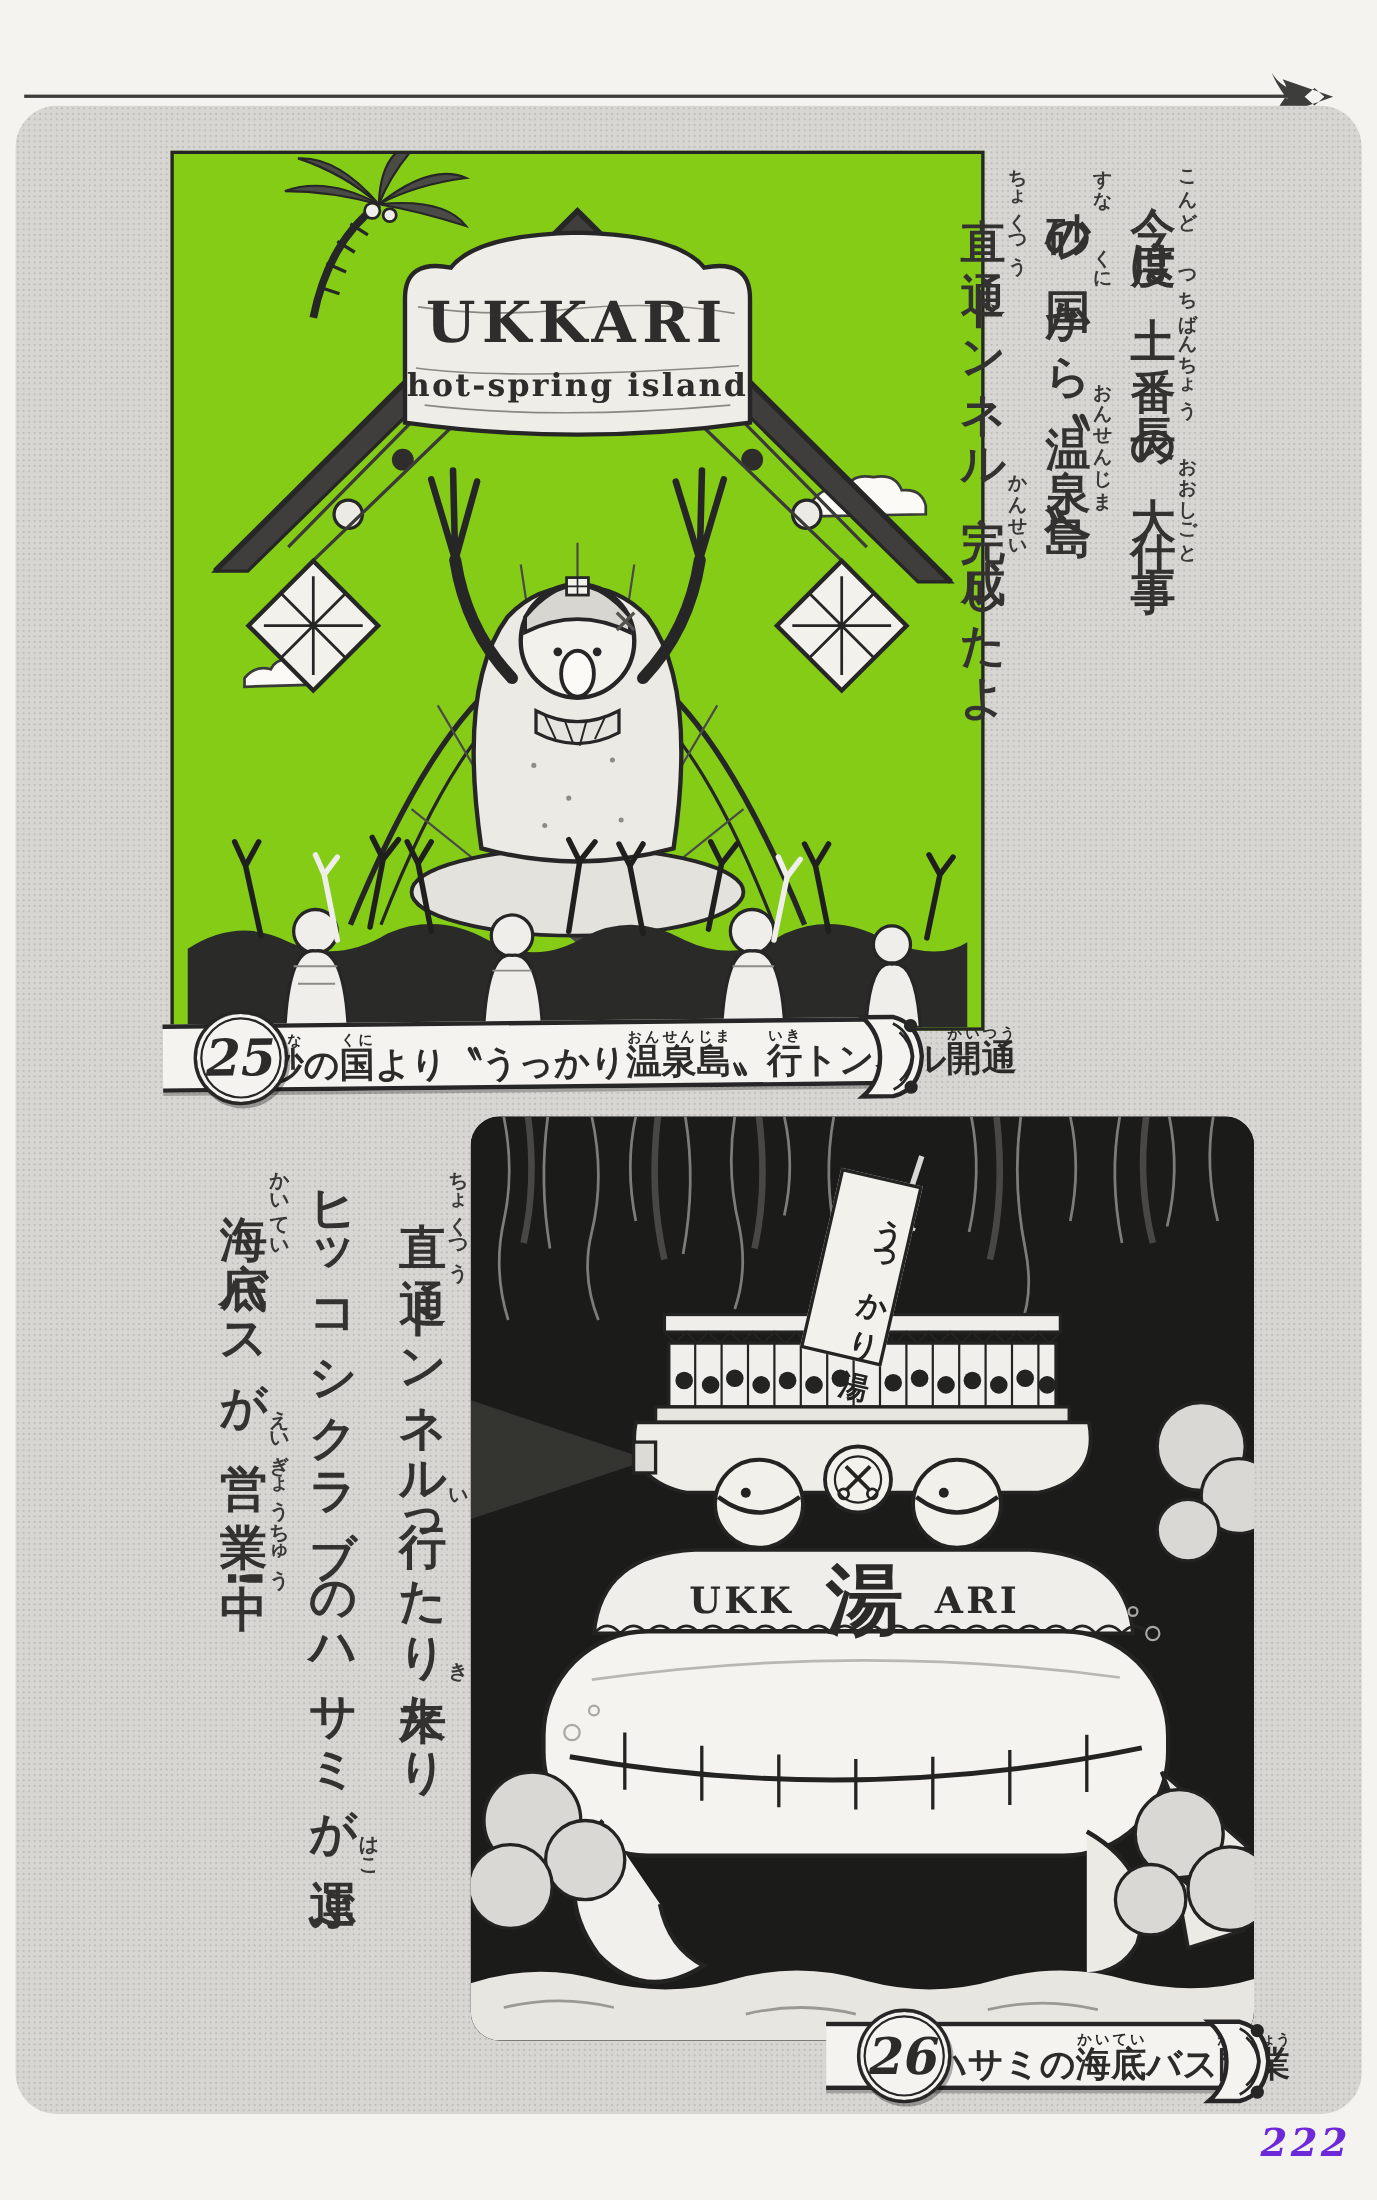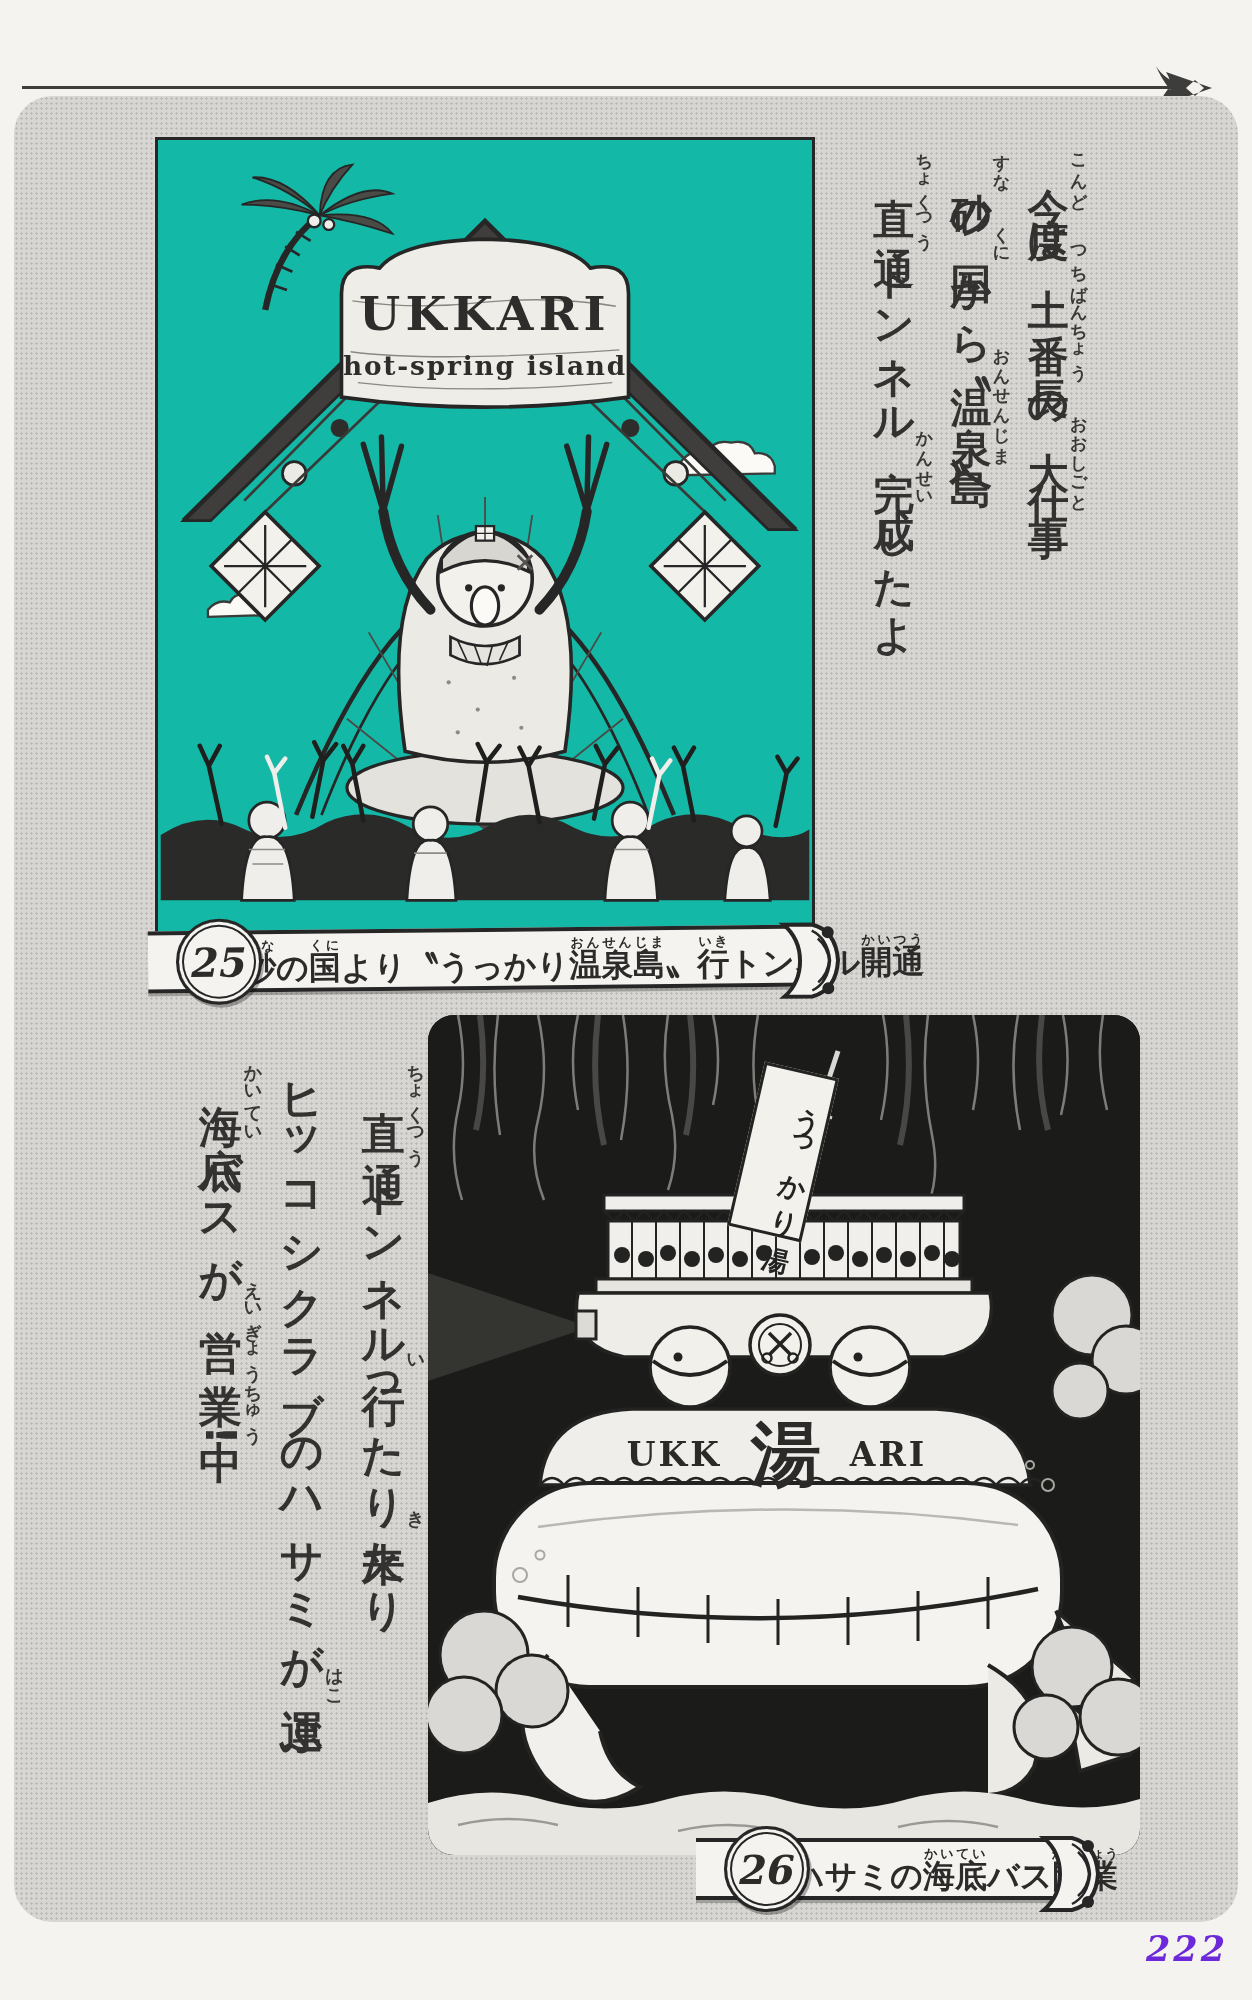--- a/index.html
+++ b/index.html
@@ -20,22 +20,22 @@
   
   .sheet {
     position:absolute; left:14px; top:96px; width:1224px; height:1826px;
     border-radius:38px;
     background-color:#d7d6d2;
     background-image:radial-gradient(circle,#bdbcb8 1.1px, rgba(0,0,0,0) 1.2px);
     background-size:5px 5px;
   }
   
   .panel1 {
-    position:absolute; left:155px; top:137px; width:660px; height:800px;
-    background:#14b8a6; border:3px solid #262626;
+    position:absolute; left:155px; top:137px; width:740px; height:800px;
+    background:#84cc16; border:3px solid #262626;
   }
   .panel1 svg { width:100%; height:100%; display:block; }
   
   .vtext {
     position:absolute;
     writing-mode:vertical-rl;
     font-weight:bold;
     letter-spacing:2px;
     color:#333231;
   }
@@ -59,25 +59,25 @@
   .caption .cap-text rt { font-size:13px; font-weight:bold; }
   .caption .badge {
     position:absolute; left:28px; top:-16px; width:86px; height:86px;
     border-radius:50%; background:#f4f3ef;
     border:3px solid #262626;
     box-shadow:inset 0 0 0 3px #f4f3ef, inset 0 0 0 5px #262626, 2px 3px 0 rgba(0,0,0,0.3);
     display:flex; align-items:center; justify-content:center;
   }
   .caption .badge span {
     font-family:"DejaVu Serif", serif; font-style:italic; font-weight:bold;
-    font-size:40px; color:#2c2b2a;
+    font-size:46px; color:#2c2b2a;
   }
   .caption .roll { position:absolute; right:-34px; top:-8px; width:64px; height:80px; }
   .caption1 { left:148px; top:928px; width:660px; transform:rotate(-0.6deg); }
-  .caption2 { left:696px; top:1838px; width:372px; }
+  .caption2 { left:751px; top:1838px; width:372px; }
   
   .panel2 {
     position:absolute; left:428px; top:1015px; width:712px; height:840px;
     border-radius:26px; background:#1b1b1a; overflow:hidden;
   }
   .panel2 svg { width:100%; height:100%; display:block; }
   .flag {
     position:absolute; left:745px; top:1068px; width:76px; height:168px;
     background:#f2f1ec; border:3px solid #232322;
     transform:rotate(13deg);

